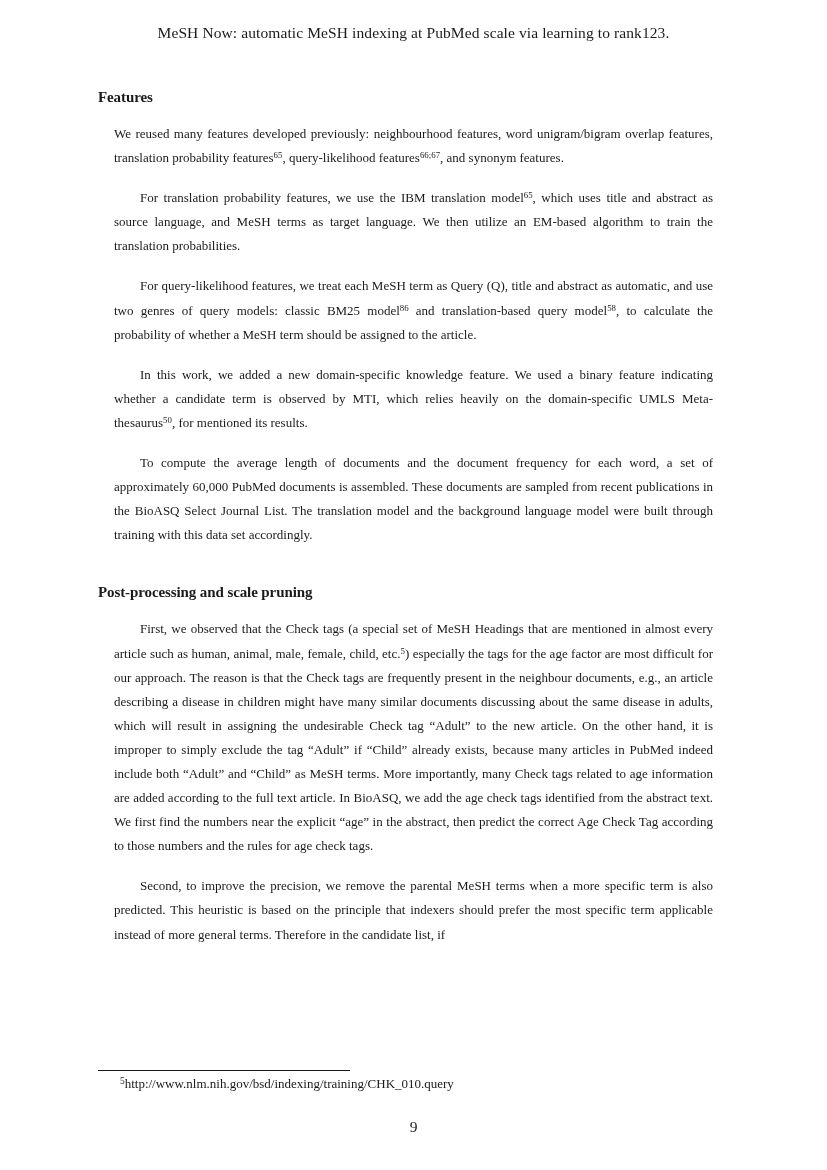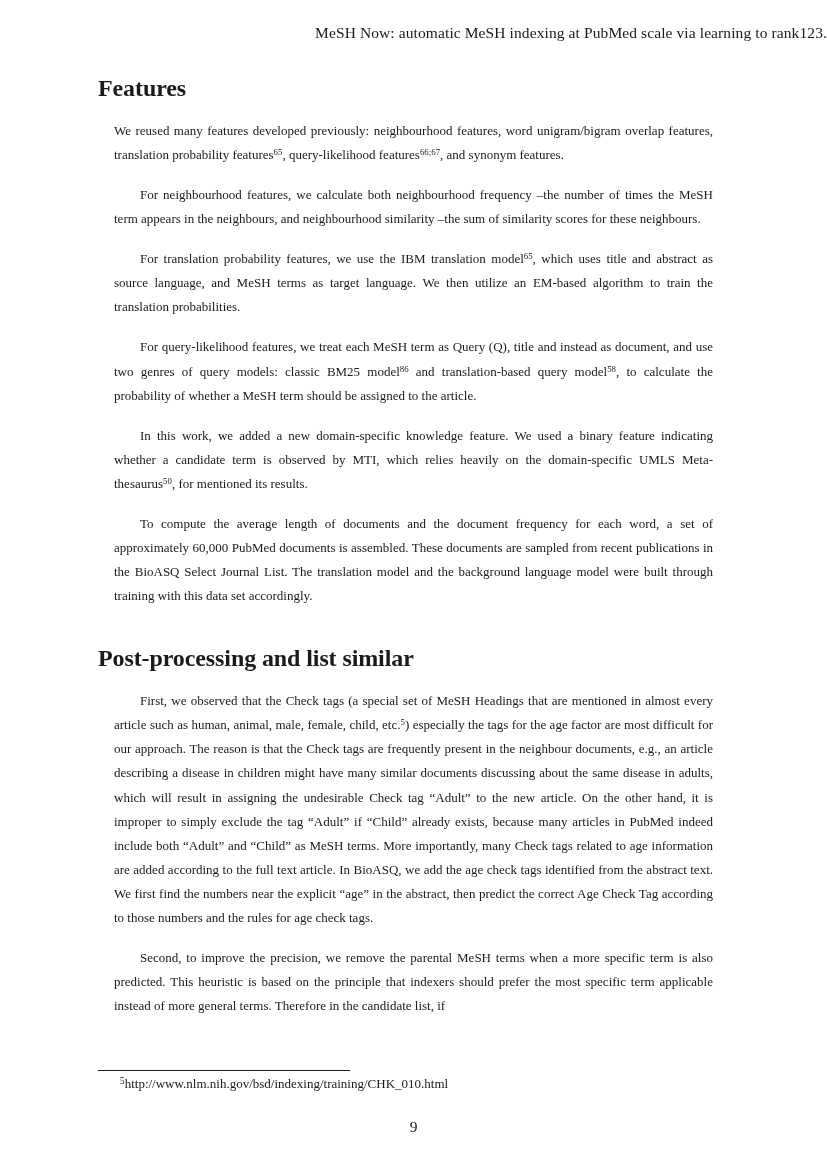--- a/index.html
+++ b/index.html
@@ -14,34 +14,34 @@
     background: #ffffff;
     font-family: "Liberation Serif", "DejaVu Serif", serif;
     color: #1a1a1a;
     overflow: hidden;
   }
   .running-header {
     position: absolute;
     top: 24px;
     left: 0;
     width: 827px;
-    text-align: right;
+    text-align: center;
     font-size: 15.5px;
     letter-spacing: 0.1px;
   }
   .content {
     position: absolute;
     left: 98px;
     top: 74px;
     width: 631px;
   }
   h2.section-heading {
-    font-size: 24px;
+    font-size: 15px;
     font-weight: bold;
-    margin: 0 0 14px 0;
+    margin: 14px 0 14px 0;
     line-height: 1.2;
     letter-spacing: -0.1px;
   }
   h2.section-heading.spaced {
     margin-top: 36px;
   }
   p.body-par {
     font-size: 13px;
     line-height: 24.1px;
     margin: 16px;
@@ -92,31 +92,30 @@
 <body>
 
 <div class="page">
 
   <div class="running-header">MeSH Now: automatic MeSH indexing at PubMed scale via learning to rank123.</div>
 
   <div class="content">
     <div id="sections-root">
         <h2 class="section-heading">Features</h2>
         <p class="body-par"><span>We reused many features developed previously: neighbourhood features, word unigram/bigram overlap features, translation probability features</span><sup>65</sup><span>, query-likelihood features</span><sup>66;67</sup><span>, and synonym features.</span></p>
-        <p class="body-par indent"><span>For neighbourhood features, we calculate both neighbourhood frequency –the number of times the MeSH term appears in the neighbours, and neighbourhood similarity –the sum of similarity scores for these neighbours.</span></p>
         <p class="body-par indent"><span>For translation probability features, we use the IBM translation model</span><sup>65</sup><span>, which uses title and abstract as source language, and MeSH terms as target language. We then utilize an EM-based algorithm to train the translation probabilities.</span></p>
-        <p class="body-par indent"><span>For query-likelihood features, we treat each MeSH term as Query (Q), title and instead as document, and use two genres of query models: classic BM25 model</span><sup>86</sup><span> and translation-based query model</span><sup>58</sup><span>, to calculate the probability of whether a MeSH term should be assigned to the article.</span></p>
+        <p class="body-par indent"><span>For query-likelihood features, we treat each MeSH term as Query (Q), title and abstract as automatic, and use two genres of query models: classic BM25 model</span><sup>86</sup><span> and translation-based query model</span><sup>58</sup><span>, to calculate the probability of whether a MeSH term should be assigned to the article.</span></p>
         <p class="body-par indent"><span>In this work, we added a new domain-specific knowledge feature. We used a binary feature indicating whether a candidate term is observed by MTI, which relies heavily on the domain-specific UMLS Meta-thesaurus</span><sup>50</sup><span>, for mentioned its results.</span></p>
         <p class="body-par indent"><span>To compute the average length of documents and the document frequency for each word, a set of approximately 60,000 PubMed documents is assembled. These documents are sampled from recent publications in the BioASQ Select Journal List. The translation model and the background language model were built through training with this data set accordingly.</span></p>
-        <h2 class="section-heading spaced">Post-processing and list similar</h2>
+        <h2 class="section-heading spaced">Post-processing and scale pruning</h2>
         <p class="body-par indent"><span>First, we observed that the Check tags (a special set of MeSH Headings that are mentioned in almost every article such as human, animal, male, female, child, etc.</span><sup>5</sup><span>)  especially the tags for the age factor are most difficult for our approach. The reason is that the Check tags are frequently present in the neighbour documents, e.g., an article describing a disease in children might have many similar documents discussing about the same disease in adults, which will result in assigning the undesirable Check tag “Adult” to the new article. On the other hand, it is improper to simply exclude the tag “Adult” if “Child” already exists, because many articles in PubMed indeed include both “Adult” and “Child” as MeSH terms. More importantly, many Check tags related to age information are added according to the full text article. In BioASQ, we add the age check tags identified from the abstract text. We first find the numbers near the explicit “age” in the abstract, then predict the correct Age Check Tag according to those numbers and the rules for age check tags.</span></p>
         <p class="body-par indent"><span>Second, to improve the precision, we remove the parental MeSH terms when a more specific term is also predicted. This heuristic is based on the principle that indexers should prefer the most specific term applicable instead of more general terms. Therefore in the candidate list, if</span></p>
       </div>
   </div>
 
   <div class="footnote-area">
     <div class="footnote-rule"></div>
-    <p class="footnote-text"><sup>5</sup><span>http://www.nlm.nih.gov/bsd/indexing/training/CHK_010.html</span></p>
+    <p class="footnote-text"><sup>5</sup><span>http://www.nlm.nih.gov/bsd/indexing/training/CHK_010.query</span></p>
   </div>
 
   <div class="page-number">9</div>
 
 </div>
 
 </body></html>

